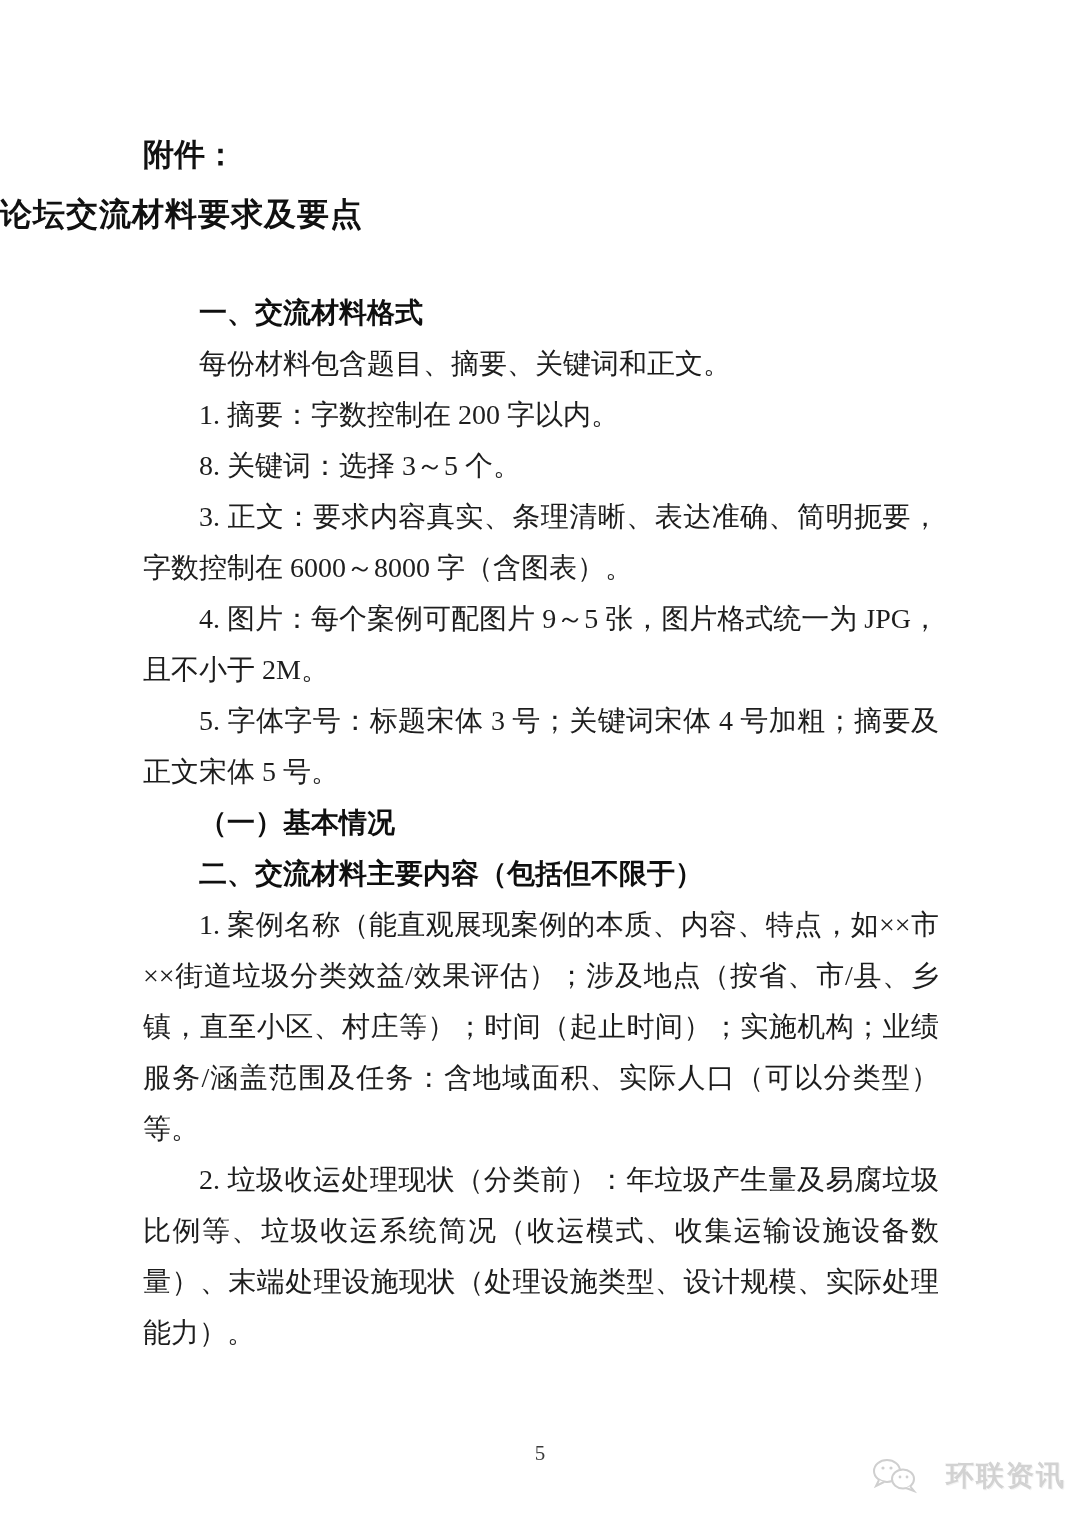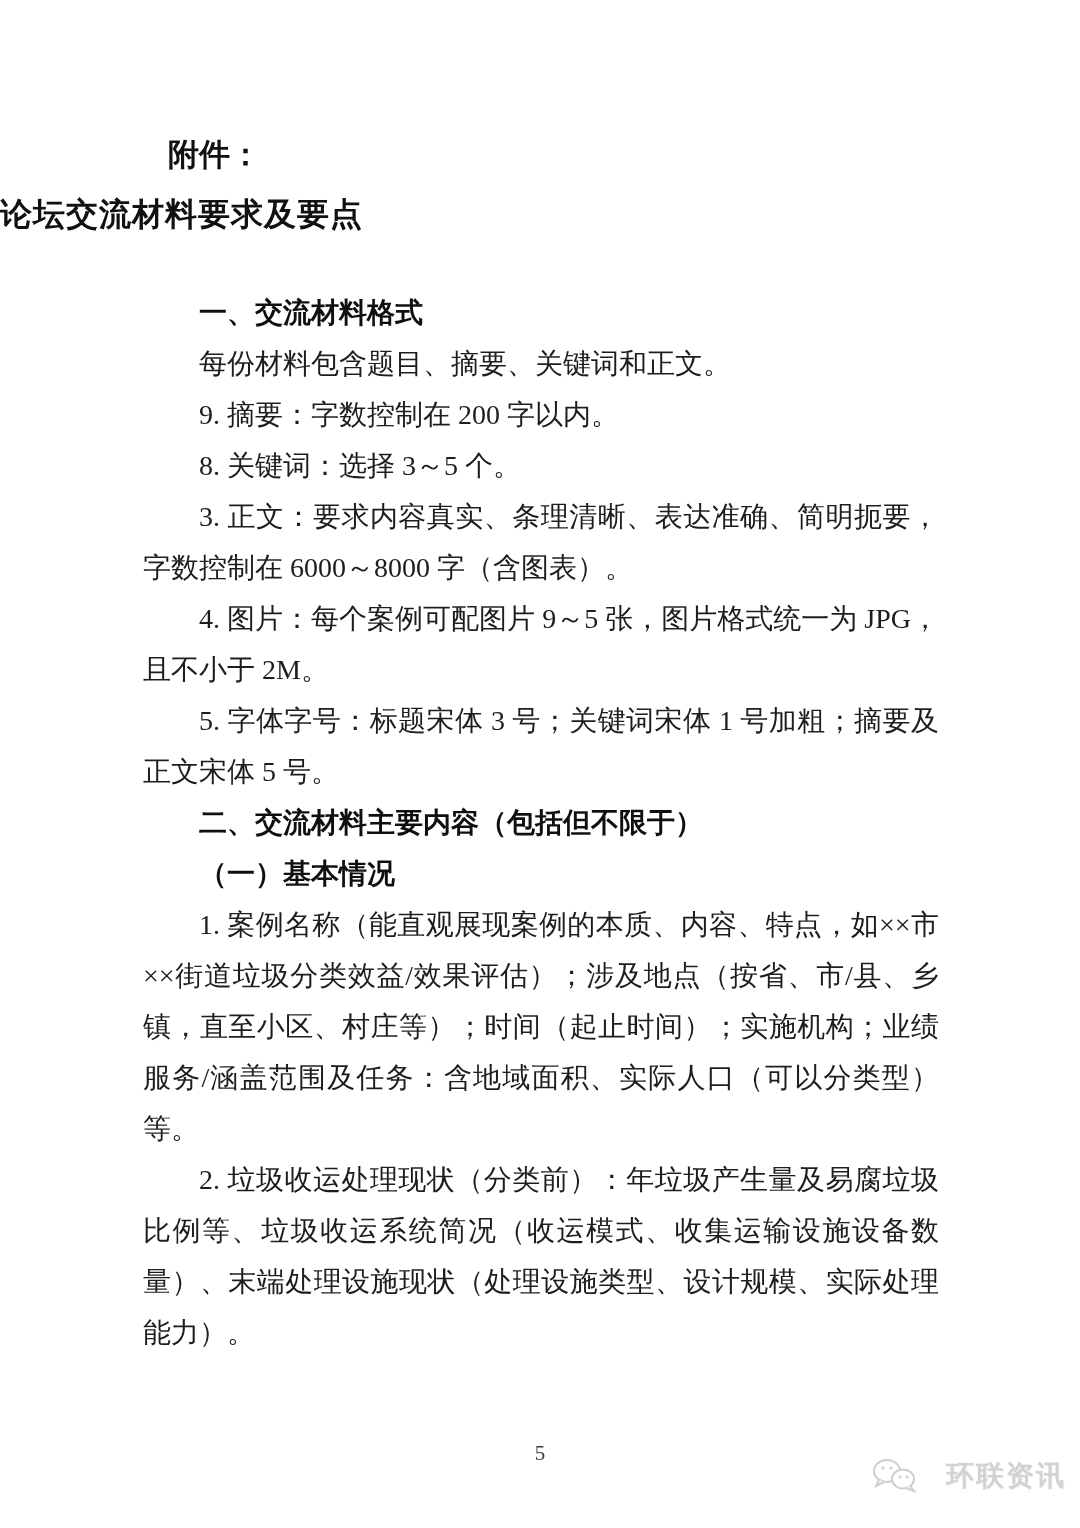--- a/index.html
+++ b/index.html
@@ -17,21 +17,20 @@
     color: #1d1d1d;
   }
   .attachment-label {
     position: absolute;
     left: 143px;
     top: 134px;
     font-family: "Liberation Sans", "DejaVu Sans", sans-serif;
     font-weight: bold;
     font-size: 31px;
     color: #111;
-    margin-left: 25px;
   }
   .doc-title {
     position: absolute;
     left: 0;
     top: 193px;
     width: 100%;
     text-align: left;
     font-family: "Liberation Sans", "DejaVu Sans", sans-serif;
     font-weight: bold;
     font-size: 32px;
@@ -92,27 +91,27 @@
 
 <div class="page">
 
   <div class="attachment-label">附件：</div>
 
   <div class="doc-title">论坛交流材料要求及要点</div>
 
   <div class="content" id="doc-body">
       <p class="heading">一、交流材料格式</p>
       <p class="paragraph">每份材料包含题目、摘要、关键词和正文。</p>
-      <p class="paragraph">9. 摘要：字数控制在 200 字以内。</p>
+      <p class="paragraph">1. 摘要：字数控制在 200 字以内。</p>
       <p class="paragraph">8. 关键词：选择 3～5 个。</p>
       <p class="paragraph">3. 正文：要求内容真实、条理清晰、表达准确、简明扼要，字数控制在 6000～8000 字（含图表）。</p>
       <p class="paragraph">4. 图片：每个案例可配图片 9～5 张，图片格式统一为 JPG，且不小于 2M。</p>
-      <p class="paragraph">5. 字体字号：标题宋体 3 号；关键词宋体 1 号加粗；摘要及正文宋体 5 号。</p>
+      <p class="paragraph">5. 字体字号：标题宋体 3 号；关键词宋体 4 号加粗；摘要及正文宋体 5 号。</p>
+      <p class="heading">（一）基本情况</p>
       <p class="heading">二、交流材料主要内容（包括但不限于）</p>
-      <p class="heading">（一）基本情况</p>
       <p class="paragraph">1. 案例名称（能直观展现案例的本质、内容、特点，如××市××街道垃圾分类效益/效果评估）；涉及地点（按省、市/县、乡镇，直至小区、村庄等）；时间（起止时间）；实施机构；业绩服务/涵盖范围及任务：含地域面积、实际人口（可以分类型）等。</p>
       <p class="paragraph">2. 垃圾收运处理现状（分类前）：年垃圾产生量及易腐垃圾比例等、垃圾收运系统简况（收运模式、收集运输设施设备数量）、末端处理设施现状（处理设施类型、设计规模、实际处理能力）。</p>
     </div>
 
   <div class="page-number">5</div>
 
   <div class="watermark">
     <span class="wechat-icon">
       <svg width="52" height="40" viewBox="0 0 52 40">
         <g fill="none" stroke="#cfcfcf" stroke-width="2">

